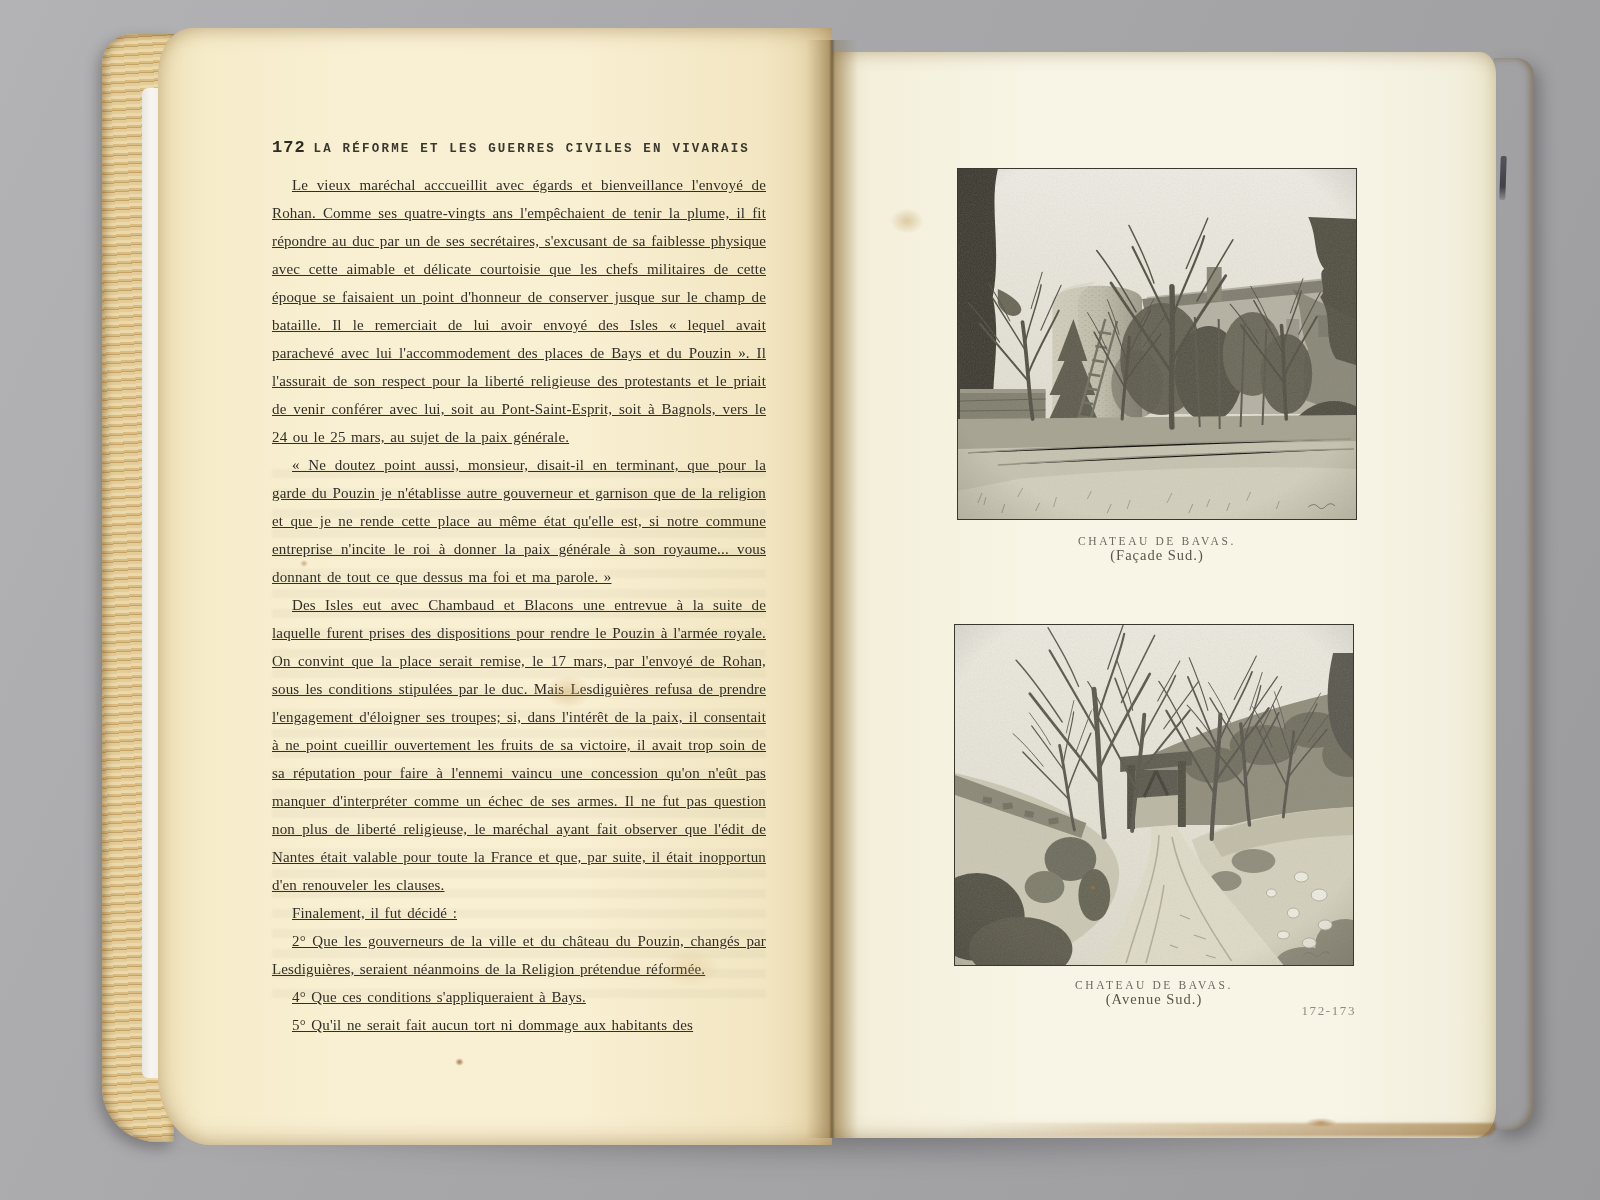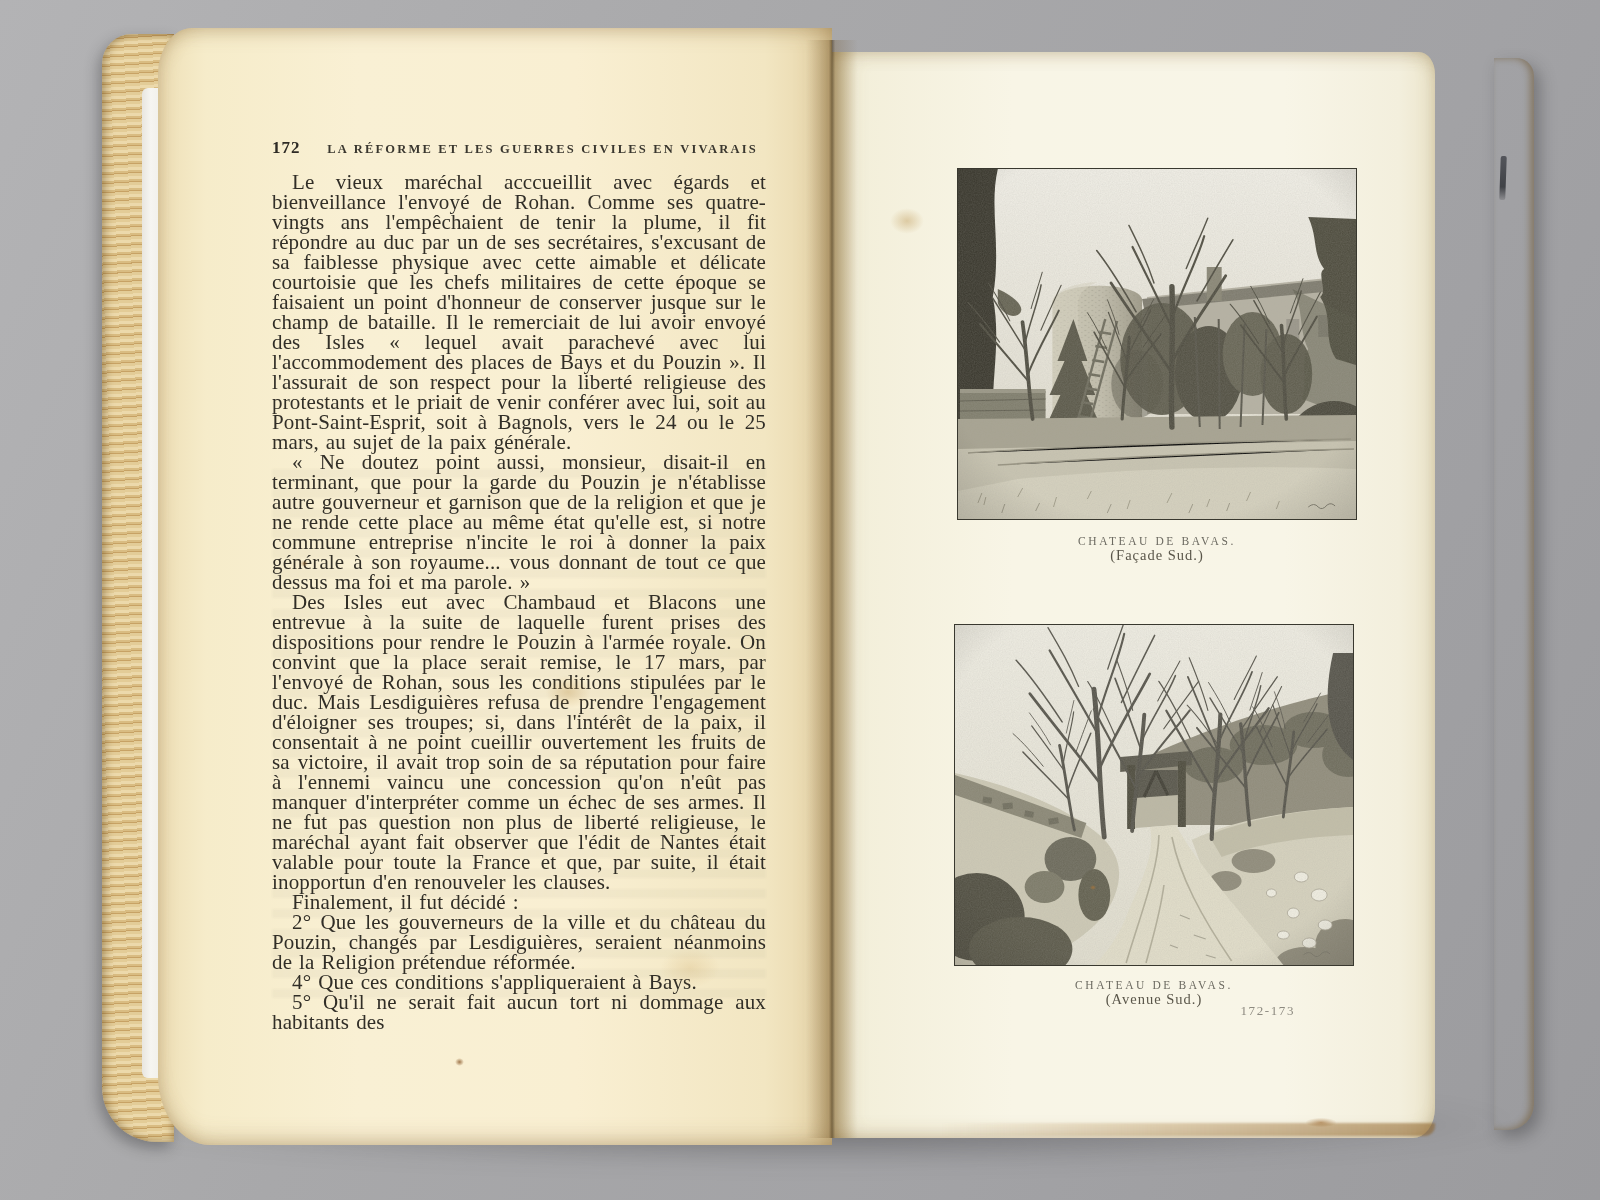--- a/index.html
+++ b/index.html
@@ -54,21 +54,21 @@
   .page-left{
     left:158px;top:28px;width:674px;height:1117px;
     border-radius:34px 0 0 52px / 46px 0 0 70px;
     background:linear-gradient(90deg,#eedfb6 0%,#f6ecca 7%,#f9f0d4 30%,#f9efd2 62%,#f2e6c2 90%,#e6d4a8 100%);
     box-shadow:inset -20px 0 30px -14px rgba(120,88,38,.38),
                inset 10px 0 20px -10px rgba(130,95,45,.28),
                inset 0 14px 22px -14px rgba(140,105,55,.35),
                inset 0 -16px 26px -16px rgba(140,105,55,.4);
   }
   .page-right{
-    left:832px;top:52px;width:603px;height:1086px;
+    left:832px;top:52px;width:664px;height:1086px;
     border-radius:0 16px 22px 0 / 0 22px 30px 0;
     background:linear-gradient(90deg,#e6d9b2 0%,#f3efda 4%,#f8f5e6 30%,#f8f5e7 75%,#f3efdd 94%,#ece5cb 100%);
     box-shadow:inset 18px 0 28px -12px rgba(120,90,40,.42),
                inset -10px 0 20px -12px rgba(130,105,55,.3),
                inset 0 12px 20px -14px rgba(140,110,60,.3),
                inset 0 -14px 22px -16px rgba(140,110,60,.35);
   }
   .right-bottom-brown{
     position:absolute;left:18%;right:0;bottom:2px;height:13px;
     background:linear-gradient(90deg,rgba(165,120,55,0) 0%,rgba(165,120,55,.3) 45%,rgba(140,95,35,.55) 100%);
@@ -83,33 +83,34 @@
       rgba(60,42,15,.55) 50%,
       rgba(110,80,35,.25) 56%,rgba(110,80,35,0) 100%);
     pointer-events:none;
   }
 
   
   .textcol{
     position:absolute;left:114px;top:110px;width:494px;color:#33302a;
   }
   .header-row{
-    display:flex;align-items:baseline;margin-bottom:14px;
+    display:flex;align-items:baseline;margin-bottom:14px;font-family:Liberation Mono, monospace;
   }
   .pagenum{
     font-size:17px;font-weight:bold;letter-spacing:1px;color:#2e2b25;
   }
   .runtitle{
-    flex:1;text-align:right;font-size:12.5px;letter-spacing:2.2px;
+    flex:1;text-align:center;font-size:12.5px;letter-spacing:2.2px;
     color:#3a372f;font-weight:bold;white-space:nowrap;padding-right:8px;
   }
   .bodytext p{
     margin:0;text-indent:20px;text-align:justify;
-    font-size:21px;line-height:20px;letter-spacing:.15px;word-spacing:1.6px;
+    font-size:15px;line-height:28px;letter-spacing:.15px;word-spacing:1.6px;
     color:#312e27;
+    text-decoration:underline;
   }
   .ghost{
     position:absolute;left:114px;top:430px;width:494px;height:540px;
     background:repeating-linear-gradient(0deg,rgba(130,135,105,.055) 0 9px,rgba(130,135,105,0) 9px 20px);
     filter:blur(1.2px);pointer-events:none;
   }
 
   
   .plate{position:absolute;background:#e8e5da;outline:1.6px solid #39382f;outline-offset:0;}
   .plate svg{display:block;width:100%;height:100%;}

